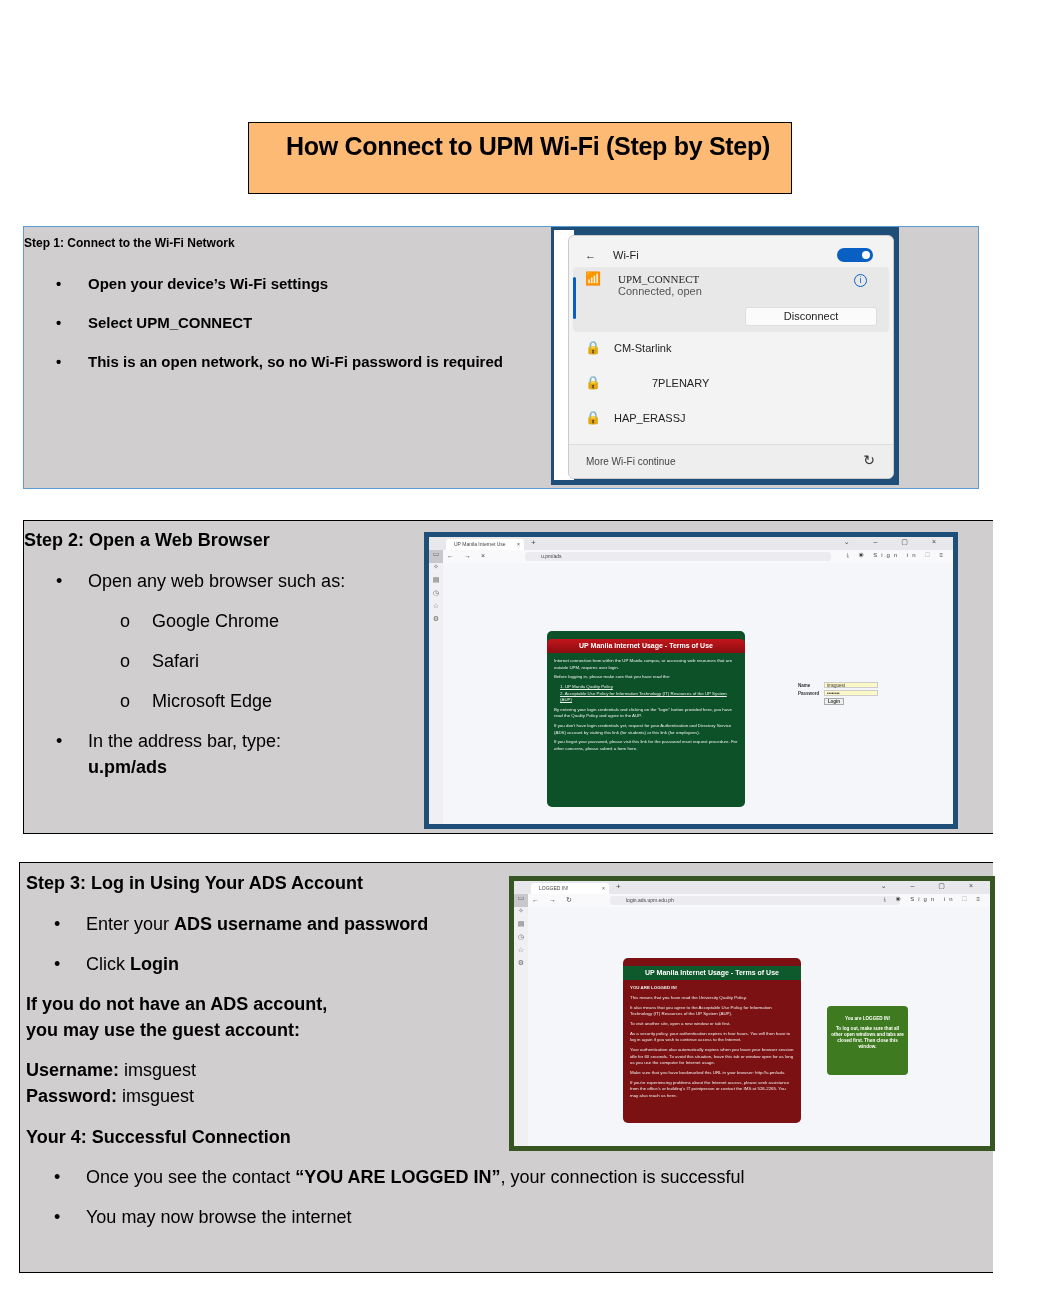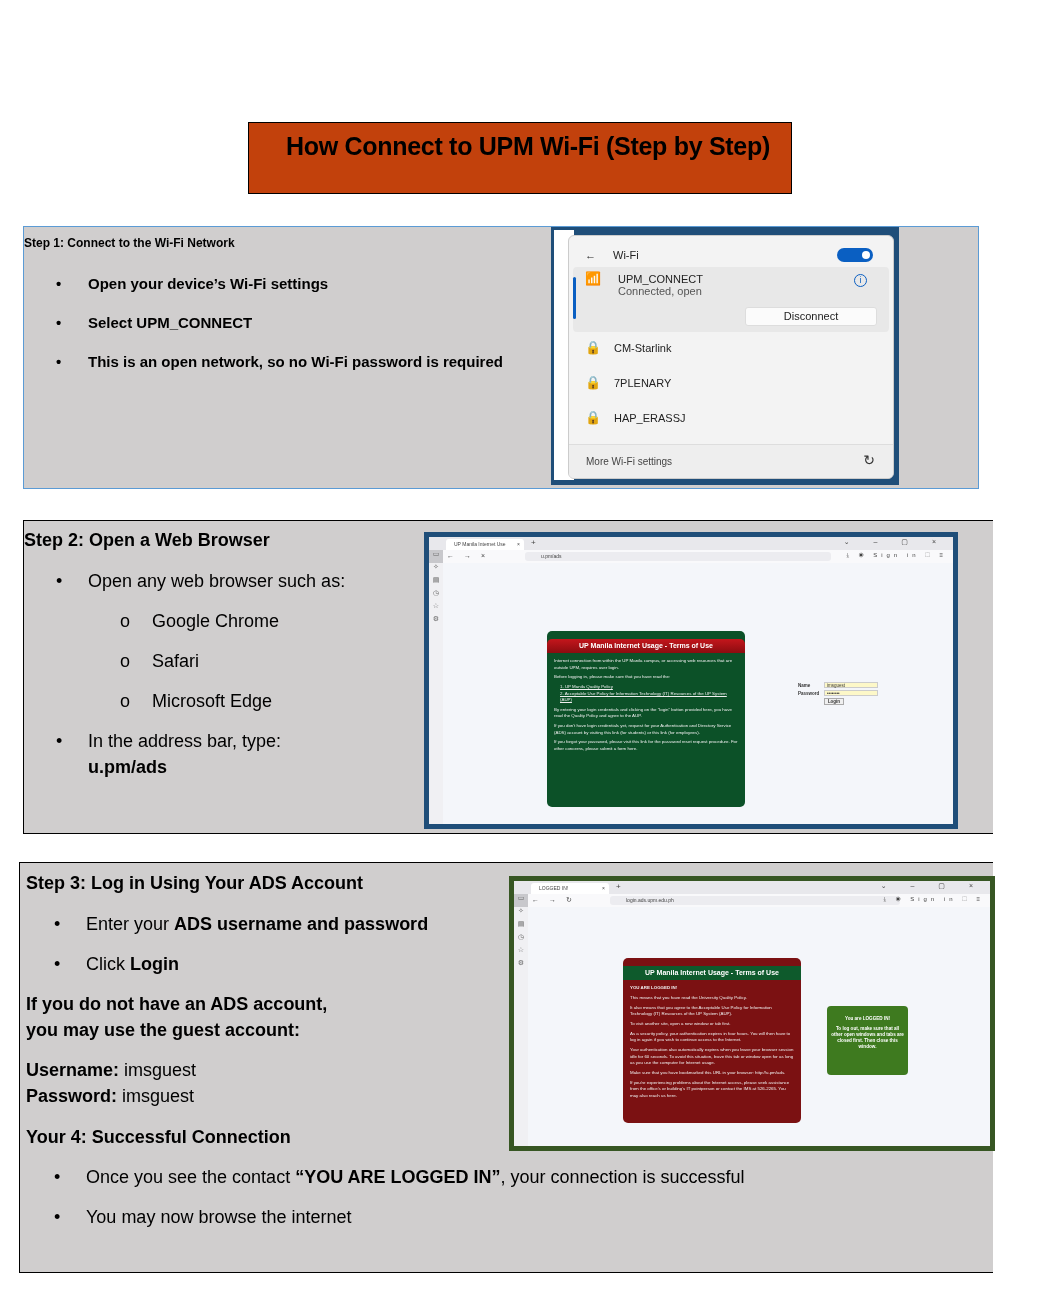--- a/index.html
+++ b/index.html
@@ -1,21 +1,21 @@
 <!DOCTYPE html>
 <html><head>
 <meta charset="utf-8">
 <style>
   * { box-sizing: border-box; margin: 0; padding: 0; }
   html, body { width: 1046px; height: 1303px; background: #ffffff; overflow: hidden; }
   body { position: relative; font-family: "Liberation Sans", sans-serif; color: #000; }
 
   .title-box {
     position: absolute; left: 248px; top: 122px; width: 544px; height: 72px;
-    background: #c2410c; border: 1px solid #000;
+    background: #fdba74; border: 1px solid #000;
     display: flex; justify-content: center; padding-top: 9px; padding-left: 16px;
   }
   .title-box h1 { font-size: 25px; font-weight: bold; letter-spacing: -0.3px; }
 
   .panel { position: absolute; background: #d0cece; }
   .p1 { left: 23px; top: 226px; width: 956px; height: 263px; border: 1px solid #5b9bd5; }
   .p2 { left: 23px; top: 520px; width: 970px; height: 314px; border: 1px solid #000; border-right: none; }
   .p3 { left: 19px; top: 862px; width: 974px; height: 411px; border: 1px solid #000; border-right: none; }
 
   .step-h { position: absolute; font-weight: bold; font-size: 12px; }
@@ -105,34 +105,34 @@
 
 <div class="wifi-frame">
   <div class="whiteleft"></div>
   <div class="wifi-card">
     <span class="hdr">←</span>
     <span class="hdr-title">Wi-Fi</span>
     <div class="toggle"></div>
     <div class="net-active">
       <div class="bar"></div>
       <span class="wico" style="left:12px;top:4px;">📶</span>
-      <span class="net-name" style="top:6px;">UPM_CONNECT</span>
+      <span class="net-name" style="top:6px;font-family:Liberation Serif, serif;">UPM_CONNECT</span>
       <span class="net-sub" style="top:18px;">Connected, open</span>
       <span class="info">i</span>
       <div class="disc-btn">Disconnect</div>
     </div>
     <span class="wico" style="left:16px;top:104px;">🔒</span>
     <span class="net-name" style="top:106px;">CM-Starlink</span>
     <span class="wico" style="left:16px;top:139px;">🔒</span>
-    <span class="net-name" style="top:141px;">7PLENARY</span>
+    <span class="net-name" style="top:141px;margin-left:38px;">7PLENARY</span>
     <span class="wico" style="left:16px;top:174px;">🔒</span>
     <span class="net-name" style="top:176px;">HAP_ERASSJ</span>
     <span class="net-name" style="top:208px;height:5px;overflow:hidden;">HAP_ZADGZY</span>
     <div class="more">
-      <span class="lbl">More Wi-Fi settings</span>
+      <span class="lbl">More Wi-Fi continue</span>
       <span class="ref">↻</span>
     </div>
   </div>
 </div>
 
 <div class="panel p2">
   <div class="step-h big" style="left:0;top:9px;">Step 2: Open a Web Browser</div>
   <div class="bul big" style="left:32px;top:50px;">
       <span class="dot">•</span>
       <span class="txt">Open any web browser such as:</span>

